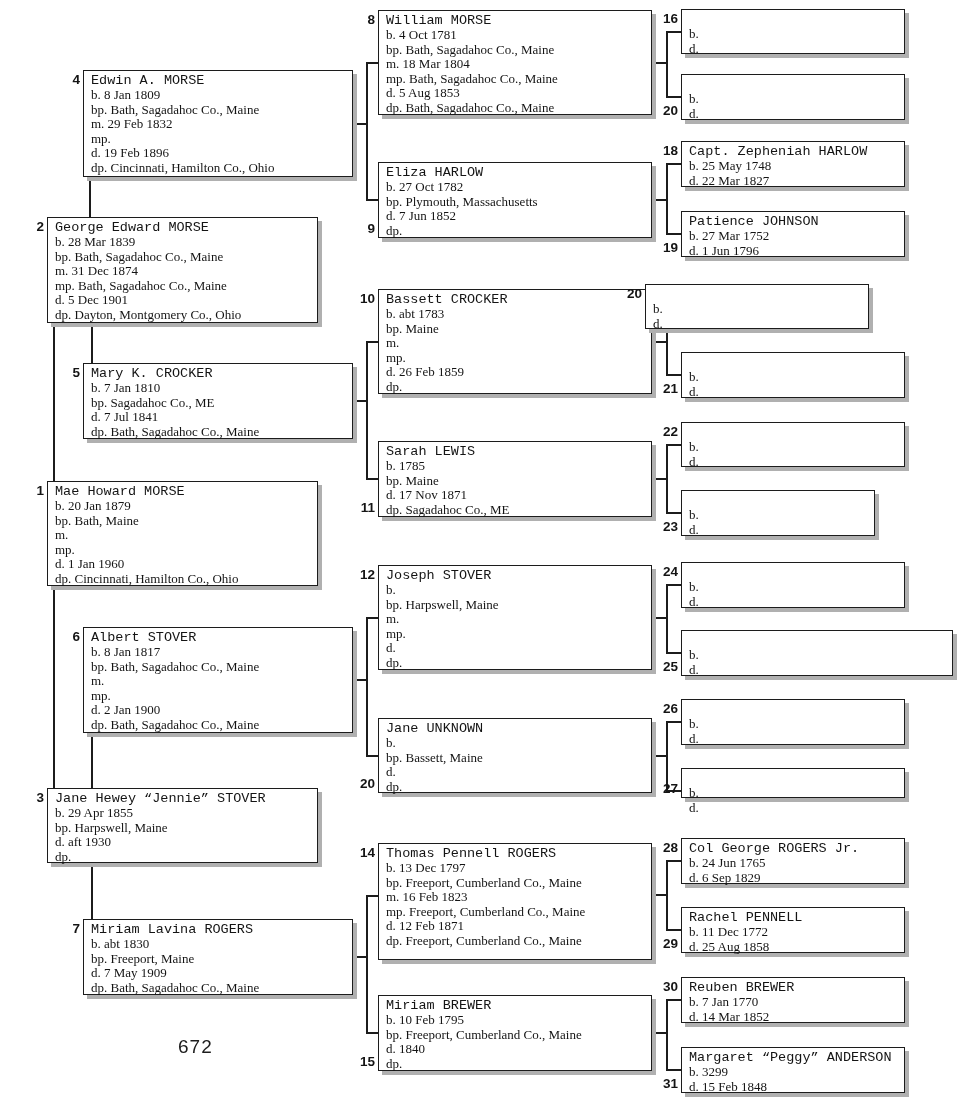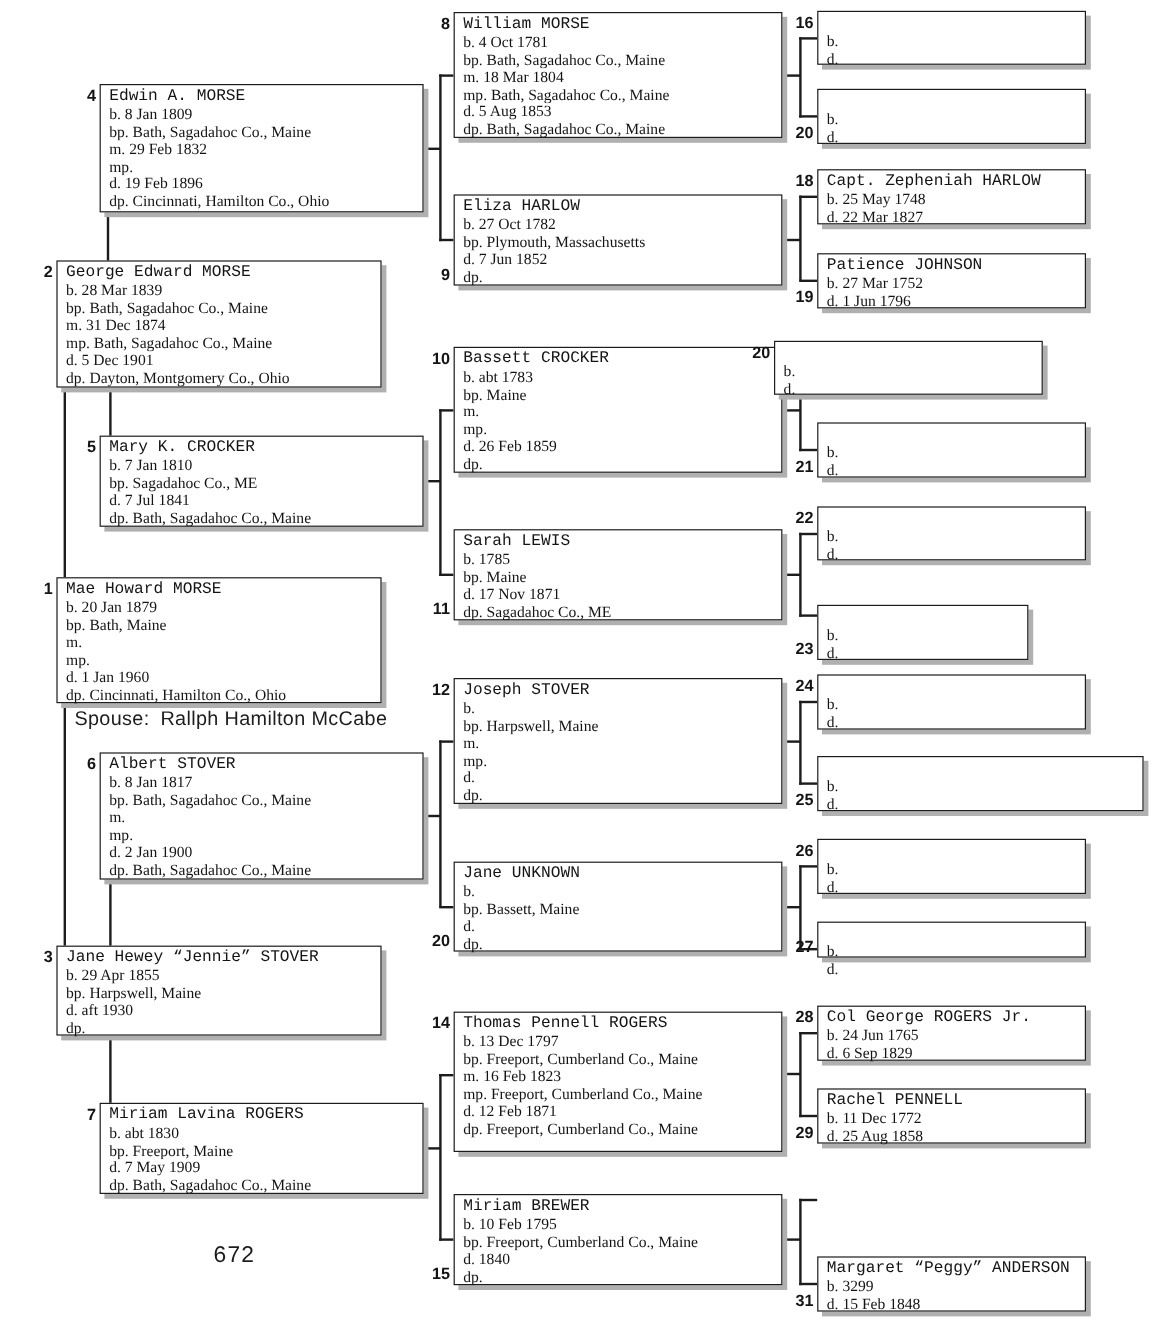--- a/index.html
+++ b/index.html
@@ -309,21 +309,21 @@
       </div>
   </div>
   <div class="pbox" style="left:681px;top:422px;width:224px;height:45px">
     <span class="num t">22</span>
     <div class="nm"></div>
     <div>
         <div class="ln">b.</div>
         <div class="ln">d.</div>
       </div>
   </div>
-  <div class="pbox" style="left:681px;top:504px;width:176px;height:46px">
+  <div class="pbox" style="left:681px;top:490px;width:194px;height:46px">
     <span class="num b">23</span>
     <div class="nm"></div>
     <div>
         <div class="ln">b.</div>
         <div class="ln">d.</div>
       </div>
   </div>
   <div class="pbox" style="left:681px;top:562px;width:224px;height:46px">
     <span class="num t">24</span>
     <div class="nm"></div>
@@ -365,27 +365,32 @@
       </div>
   </div>
   <div class="pbox" style="left:681px;top:907px;width:224px;height:46px">
     <span class="num b">29</span>
     <div class="nm">Rachel PENNELL</div>
     <div>
         <div class="ln">b. 11 Dec 1772</div>
         <div class="ln">d. 25 Aug 1858</div>
       </div>
   </div>
+  <div class="pbox" style="left:681px;top:977px;width:224px;height:46px">
+    <span class="num t">30</span>
+    <div class="nm">Reuben BREWER</div>
+    <div>
+        <div class="ln">b. 7 Jan 1770</div>
+        <div class="ln">d. 14 Mar 1852</div>
+      </div>
+  </div>
   <div class="pbox" style="left:681px;top:1047px;width:224px;height:46px">
     <span class="num b">31</span>
     <div class="nm">Margaret “Peggy” ANDERSON</div>
     <div>
         <div class="ln">b. 3299</div>
         <div class="ln">d. 15 Feb 1848</div>
       </div>
   </div>
 
-  <div class="spouse">
-    <span>Spouse:</span><span class="sp-name">Rallph Hamilton McCabe</span>
-  </div>
   <div class="pagenum">672</div>
 
 </div>
 
 </body></html>

